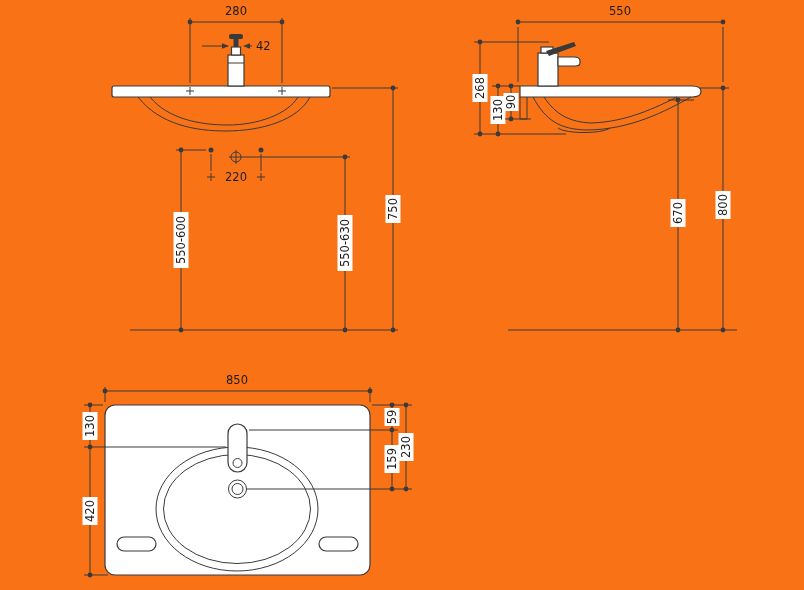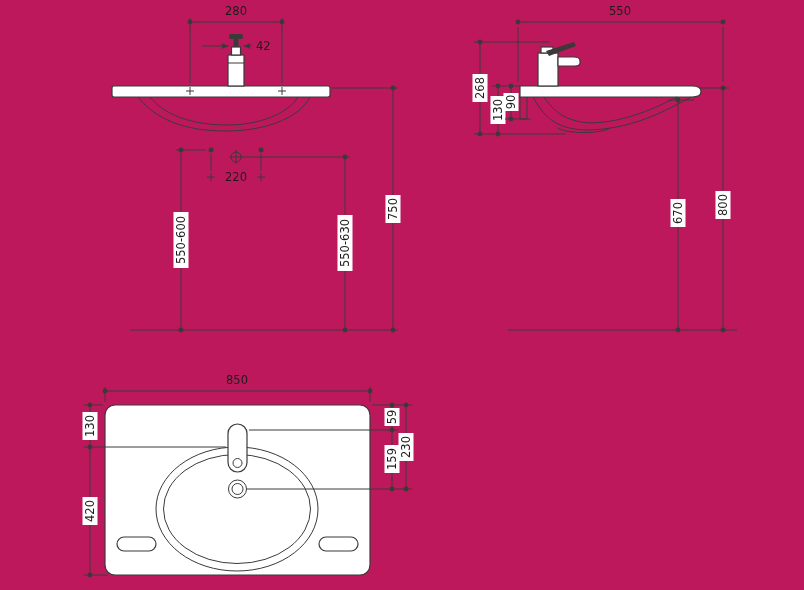--- a/index.html
+++ b/index.html
@@ -1,16 +1,16 @@
 <!DOCTYPE html>
 <html><head>
 <meta charset="utf-8">
 <style>
   html,body{margin:0;padding:0;background:#ffffff;}
-  .page{position:relative;width:804px;height:590px;background:#be185d;overflow:hidden;}
+  .page{position:relative;width:804px;height:590px;background:#f97316;overflow:hidden;}
   svg{display:block;}
   .ln{stroke:#3a3a3a;stroke-width:1;fill:none;}
   .shape{stroke:#3a3a3a;stroke-width:1.2;fill:#ffffff;}
   .dark{fill:#3a3a3a;stroke:none;}
   .dot{fill:#3a3a3a;stroke:none;}
   .tbg{fill:#ffffff;stroke:none;}
   text{font-family:"DejaVu Sans","Liberation Sans",sans-serif;font-size:11.5px;fill:#1c1c1c;}
 </style>
 </head>
 <body>

